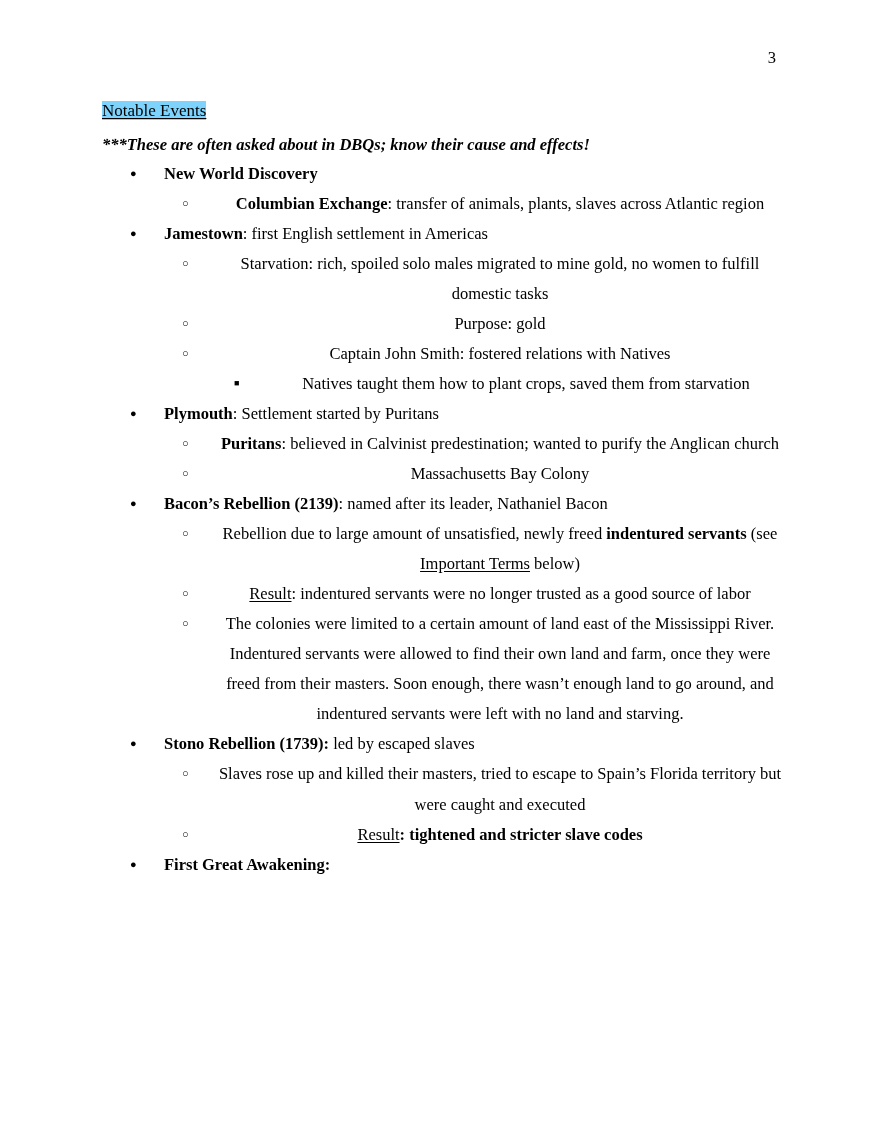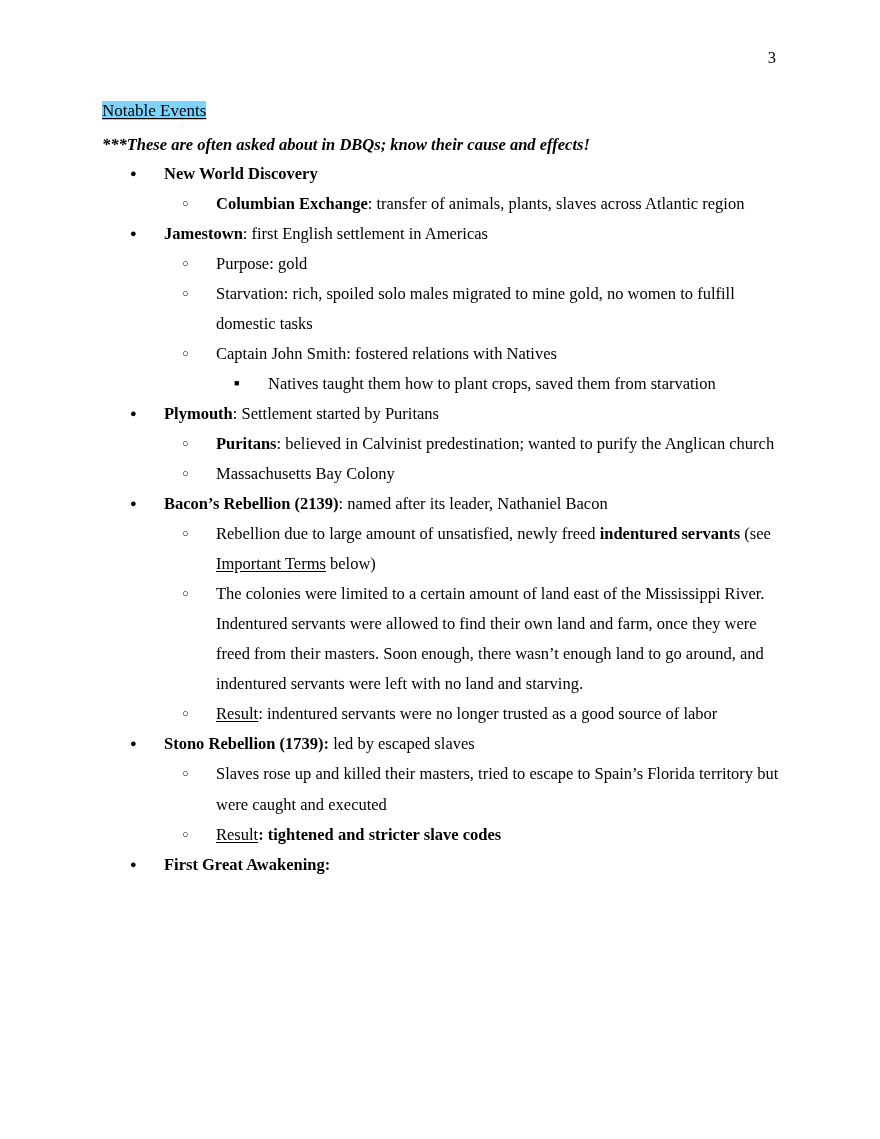--- a/index.html
+++ b/index.html
@@ -69,20 +69,21 @@
     position: absolute;
     left: 0;
     top: 0;
     font-size: 11px;
     line-height: 2.7;
   }
   
   .lvl2 > li {
     padding-left: 34px;
     margin-left: 18px;
+    text-align: center;
   }
   .lvl2 > li::before {
     content: "\25CB";
     position: absolute;
     left: 0;
     top: 0;
     font-size: 11px;
     line-height: 2.7;
   }
   
@@ -123,24 +124,24 @@
           <li>
             <span class="b txt">Columbian Exchange</span><span class="txt">: transfer of animals, plants, slaves across Atlantic region</span>
           </li>
         </ul>
       </li>
 
       <li>
         <span class="b txt">Jamestown</span><span class="txt">: first English settlement in Americas</span>
         <ul class="lvl2">
           <li>
-            <span class="txt">Purpose: gold</span>
+            <span class="txt">Starvation: rich, spoiled solo males migrated to mine gold, no women to fulfill domestic tasks</span>
           </li>
           <li>
-            <span class="txt">Starvation: rich, spoiled solo males migrated to mine gold, no women to fulfill domestic tasks</span>
+            <span class="txt">Purpose: gold</span>
           </li>
           <li>
             <span class="txt">Captain John Smith: fostered relations with Natives</span>
             <ul class="lvl3">
               <li>
                 <span class="txt">Natives taught them how to plant crops, saved them from starvation</span>
               </li>
             </ul>
           </li>
         </ul>
@@ -158,24 +159,24 @@
         </ul>
       </li>
 
       <li>
         <span class="b txt">Bacon’s Rebellion (2139)</span><span class="txt">: named after its leader, Nathaniel Bacon</span>
         <ul class="lvl2">
           <li>
             <span class="txt">Rebellion due to large amount of unsatisfied, newly freed <span class="b">indentured servants</span> (see <span class="u">Important Terms</span> below)</span>
           </li>
           <li>
-            <span class="txt">The colonies were limited to a certain amount of land east of the Mississippi River. Indentured servants were allowed to find their own land and farm, once they were freed from their masters. Soon enough, there wasn’t enough land to go around, and indentured servants were left with no land and starving.</span>
+            <span class="u txt">Result</span><span class="txt">: indentured servants were no longer trusted as a good source of labor</span>
           </li>
           <li>
-            <span class="u txt">Result</span><span class="txt">: indentured servants were no longer trusted as a good source of labor</span>
+            <span class="txt">The colonies were limited to a certain amount of land east of the Mississippi River. Indentured servants were allowed to find their own land and farm, once they were freed from their masters. Soon enough, there wasn’t enough land to go around, and indentured servants were left with no land and starving.</span>
           </li>
         </ul>
       </li>
 
       <li>
         <span class="b txt">Stono Rebellion (1739):</span><span class="txt"> led by escaped slaves</span>
         <ul class="lvl2">
           <li>
             <span class="txt">Slaves rose up and killed their masters, tried to escape to Spain’s Florida territory but were caught and executed</span>
           </li>

